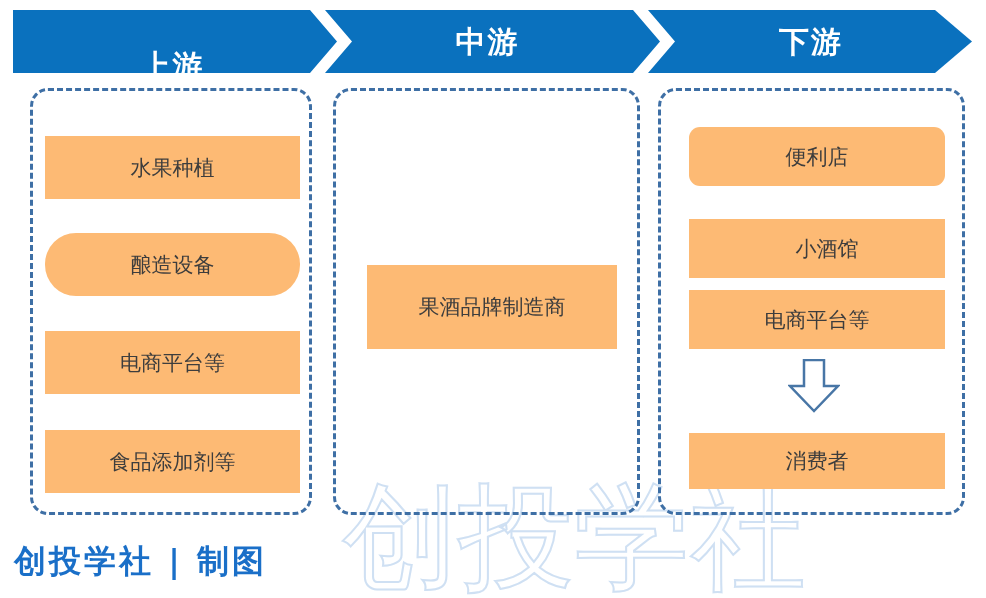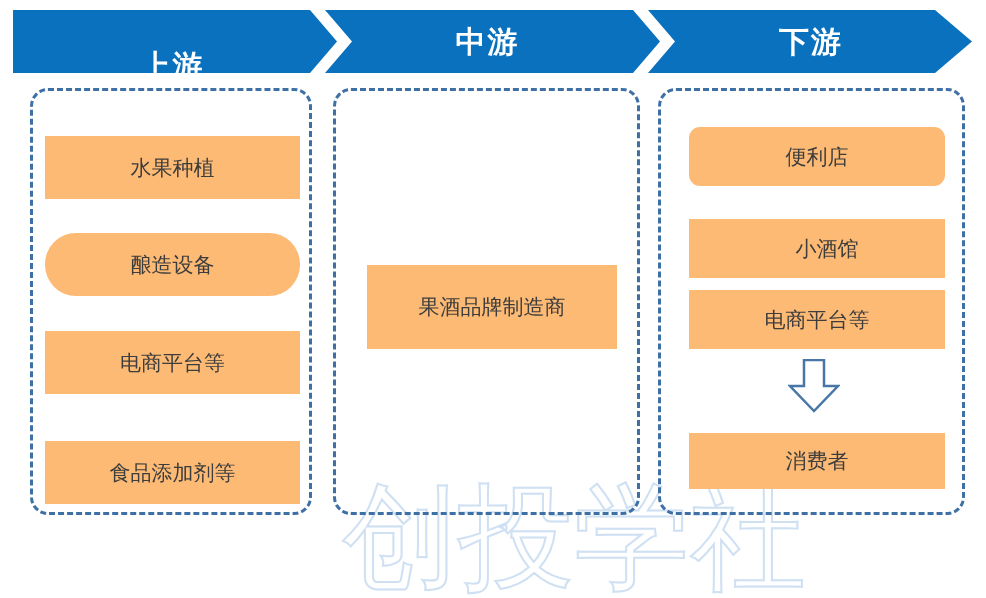--- a/index.html
+++ b/index.html
@@ -72,21 +72,21 @@
     align-items: center;
     justify-content: center;
     text-align: center;
     z-index: 2;
   }
   
   .up-box   { left: 12px; width: 255px; height: 63px; }
   .up-box-1 { top: 45px; }
   .up-box-2 { top: 142px; border-radius: 31px; }
   .up-box-3 { top: 240px; }
-  .up-box-4 { top: 350px; }
+  .up-box-4 { top: 339px; }
 
   
   .mid-box { left: 31px; top: 174px; width: 250px; height: 84px; }
 
   
   .down-box   { left: 28px; width: 256px; height: 59px; }
   .down-box-1 { top: 36px; border-radius: 11px; }
   .down-box-2 { top: 128px; padding-left: 20px; }
   .down-box-3 { top: 199px; }
   .consumer-box { left: 28px; top: 342px; width: 256px; height: 56px; }
@@ -153,14 +153,15 @@
     <div class="item-box down-box down-box-2">小酒馆</div>
     <div class="item-box down-box down-box-3">电商平台等</div>
     <div class="arrow-wrap">
       <svg width="52" height="54" viewBox="0 0 52 54">
         <path d="M16 1 L36 1 L36 27 L50 27 L26 52 L2 27 L16 27 Z" fill="#ffffff" stroke="#4876a6" stroke-width="2.5" stroke-linejoin="miter"></path>
       </svg>
     </div>
     <div class="item-box consumer-box">消费者</div>
   </div>
 
+  <div class="footer-credit">创投学社 | 制图</div>
 
 </div>
 
 </body></html>

